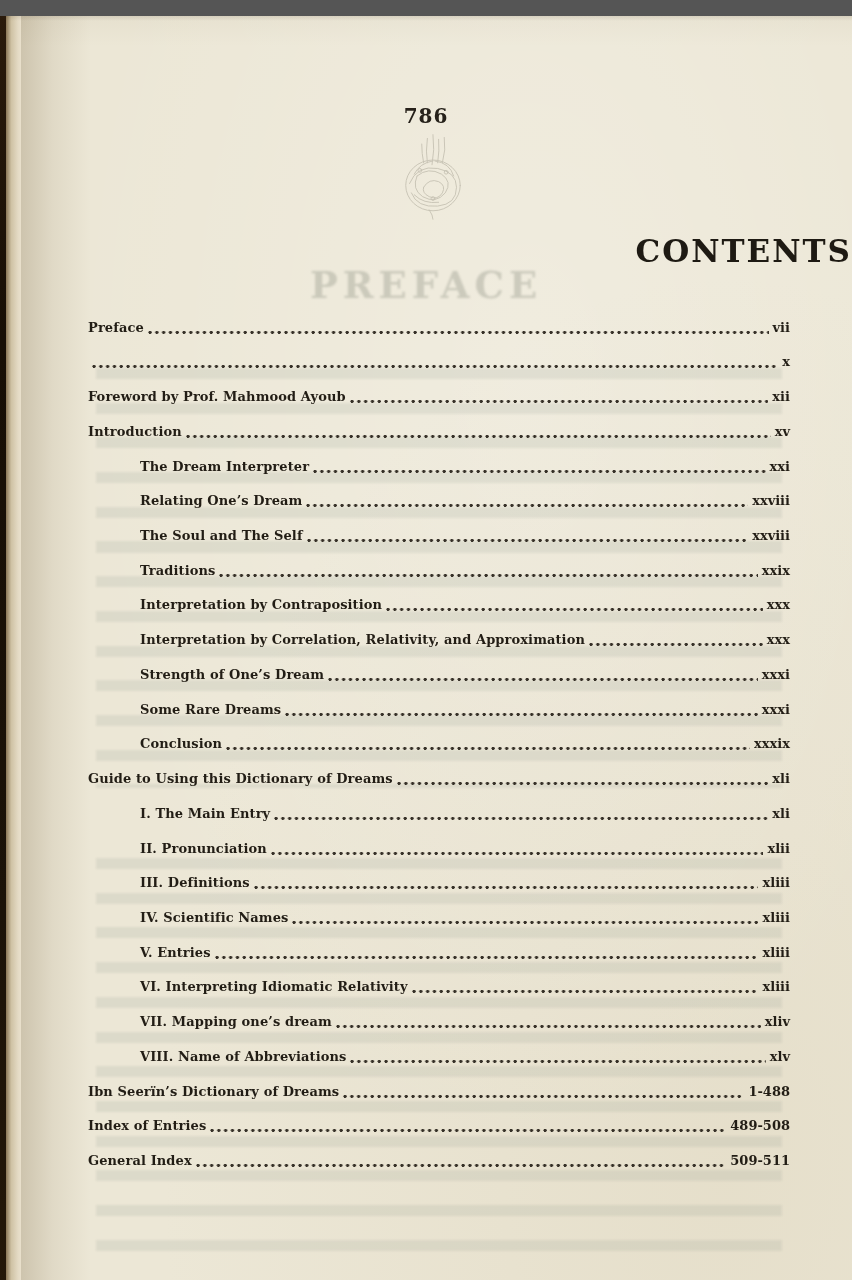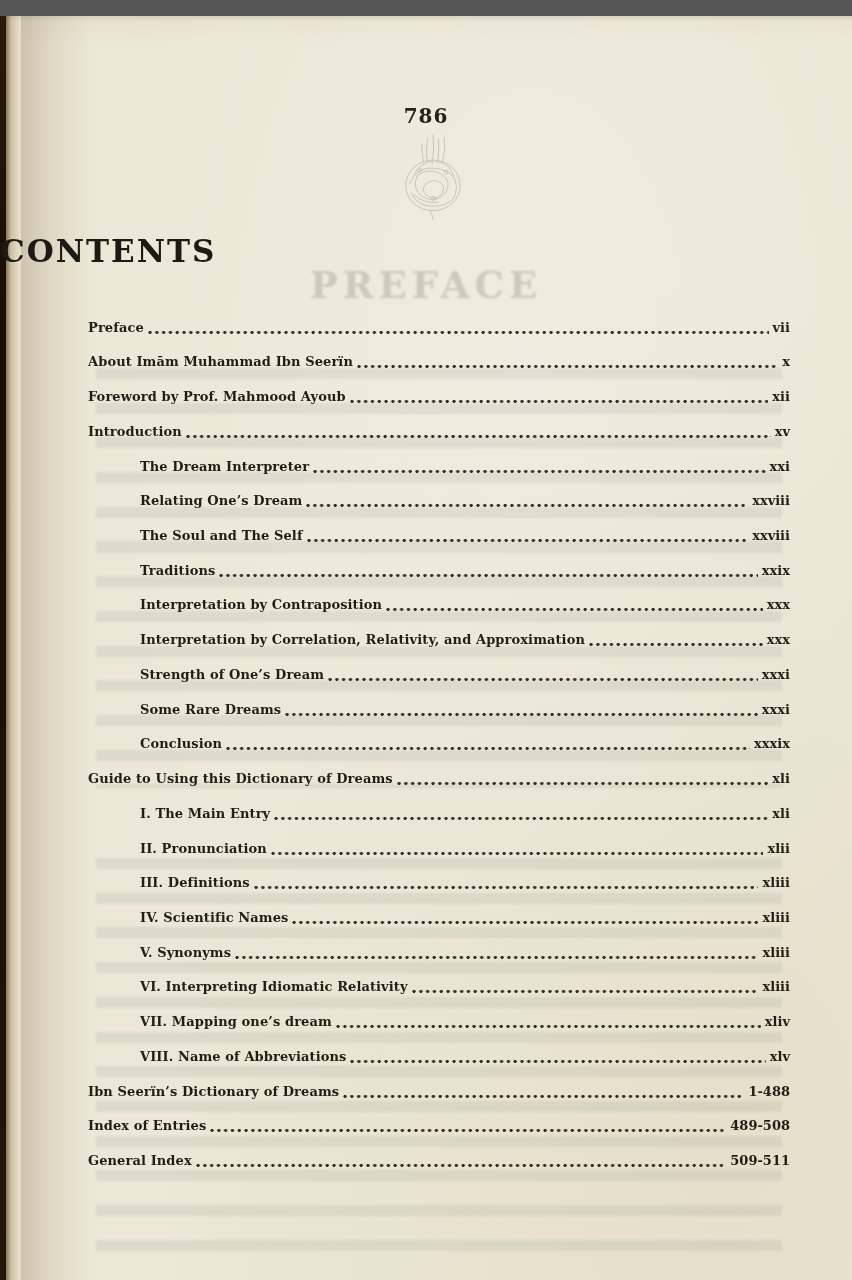--- a/index.html
+++ b/index.html
@@ -29,21 +29,21 @@
   .page-number{
     position:absolute;top:88px;left:0;width:100%;
     text-align:center;font-size:20px;font-weight:bold;letter-spacing:1px;color:#26211a;
   }
   .emblem{
     position:absolute;top:112px;left:386px;width:94px;height:96px;
     opacity:.55;filter:blur(.4px);
   }
   .contents-title{
     position:absolute;top:217px;left:0;width:100%;
-    text-align:left;font-size:31px;font-weight:bold;letter-spacing:2px;color:#1e1a13;
+    text-align:right;font-size:31px;font-weight:bold;letter-spacing:2px;color:#1e1a13;
     z-index:3;
   }
   .ghost-heading{
     position:absolute;top:247px;left:0;width:100%;
     text-align:center;font-size:37px;font-weight:bold;letter-spacing:5px;
     color:rgba(156,158,144,0.42);
     filter:blur(1px);
     z-index:1;
   }
   
@@ -112,21 +112,20 @@
   <div class="ghost-lines ghost-a"></div>
   <div class="ghost-lines ghost-b"></div>
 
   <div class="toc">
       <div class="toc-row level-0">
       <span class="toc-label">Preface</span>
       <span class="toc-dots"></span>
       <span class="toc-page">vii</span>
     </div>
       <div class="toc-row level-0">
-      <span class="toc-label">About Imām Muhammad Ibn Seerïn</span>
       <span class="toc-dots"></span>
       <span class="toc-page">x</span>
     </div>
       <div class="toc-row level-0">
       <span class="toc-label">Foreword by Prof. Mahmood Ayoub</span>
       <span class="toc-dots"></span>
       <span class="toc-page">xii</span>
     </div>
       <div class="toc-row level-0">
       <span class="toc-label">Introduction</span>
@@ -197,21 +196,21 @@
       <span class="toc-label">III. Definitions</span>
       <span class="toc-dots"></span>
       <span class="toc-page">xliii</span>
     </div>
       <div class="toc-row level-1">
       <span class="toc-label">IV. Scientific Names</span>
       <span class="toc-dots"></span>
       <span class="toc-page">xliii</span>
     </div>
       <div class="toc-row level-1">
-      <span class="toc-label">V. Synonyms</span>
+      <span class="toc-label">V. Entries</span>
       <span class="toc-dots"></span>
       <span class="toc-page">xliii</span>
     </div>
       <div class="toc-row level-1">
       <span class="toc-label">VI. Interpreting Idiomatic Relativity</span>
       <span class="toc-dots"></span>
       <span class="toc-page">xliii</span>
     </div>
       <div class="toc-row level-1">
       <span class="toc-label">VII. Mapping one’s dream</span>

